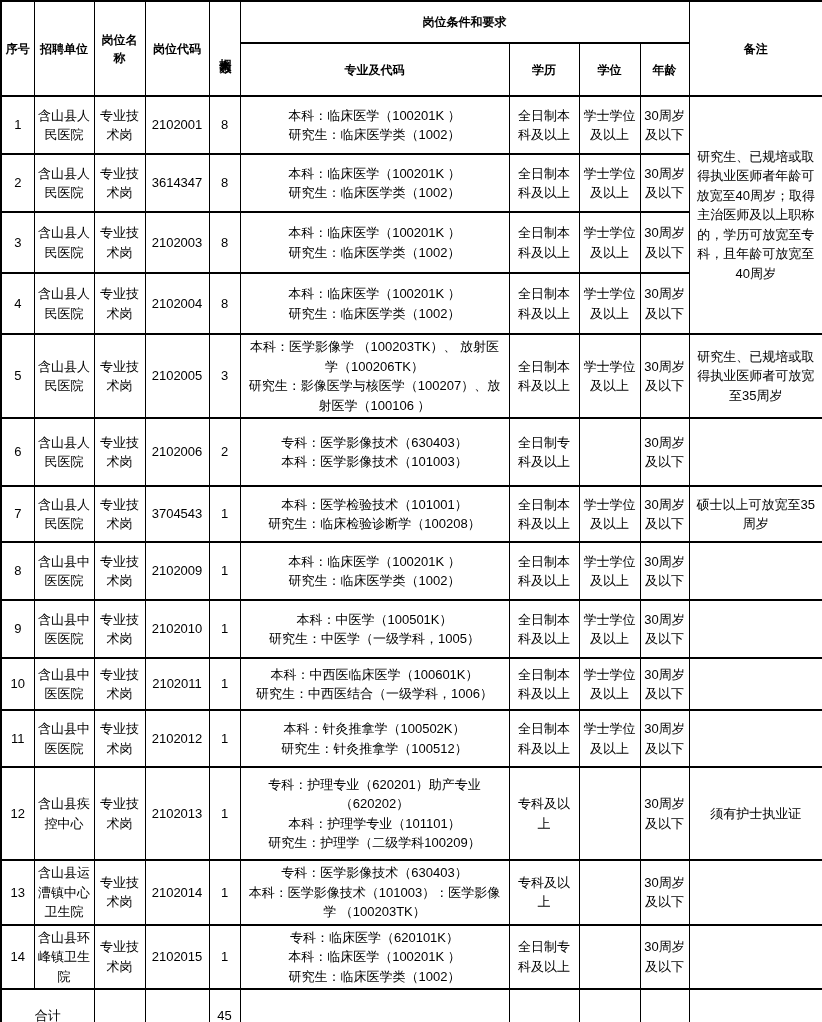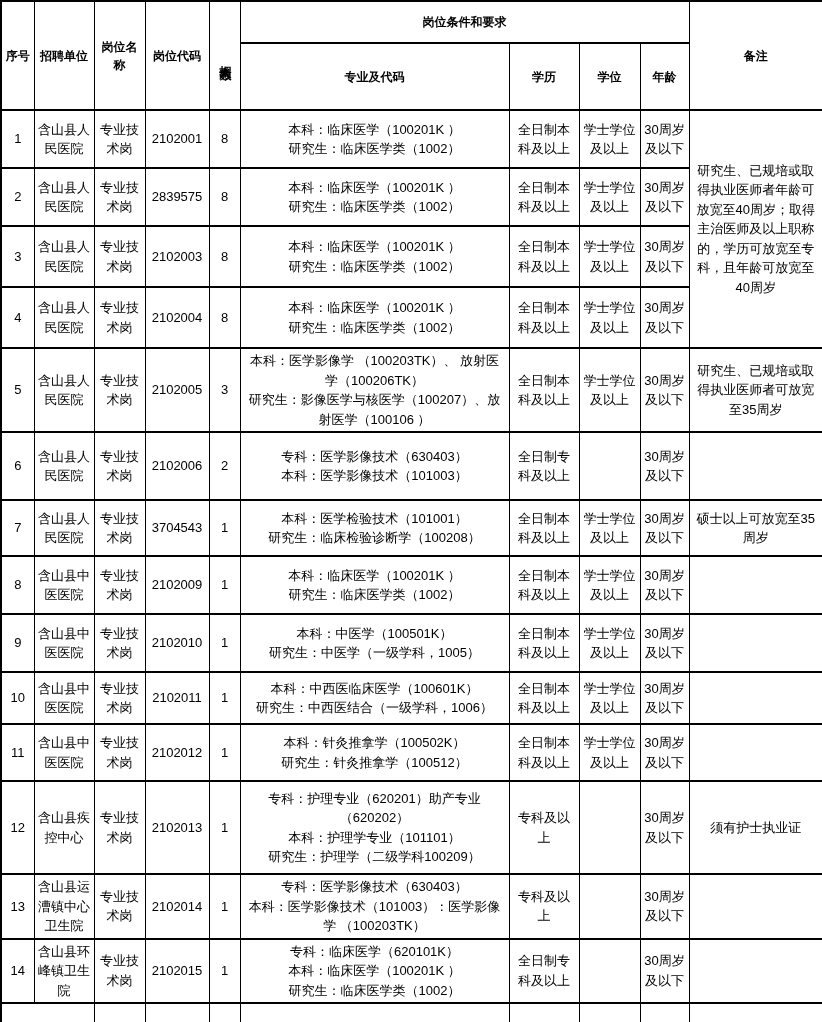--- a/index.html
+++ b/index.html
@@ -72,21 +72,21 @@
   <thead>
     <tr style="height:42px">
       <th rowspan="2">序号</th>
       <th rowspan="2">招聘单位</th>
       <th rowspan="2">岗位名称</th>
       <th rowspan="2">岗位代码</th>
       <th rowspan="2"><span class="vtext">招考人数</span></th>
       <th colspan="4">岗位条件和要求</th>
       <th rowspan="2">备注</th>
     </tr>
-    <tr style="height:67px">
+    <tr style="height:53px">
       <th>专业及代码</th>
       <th>学历</th>
       <th>学位</th>
       <th>年龄</th>
     </tr>
   </thead>
   <tbody>
     <tr style="height:58px">
       <td>1</td>
       <td>含山县人民医院</td>
@@ -97,21 +97,21 @@
 研究生：临床医学类（1002）</td>
       <td class="c-edu">全日制本科及以上</td>
       <td class="c-degree">学士学位及以上</td>
       <td class="c-age">30周岁及以下</td>
       <td class="c-remark" rowspan="4">研究生、已规培或取得执业医师者年龄可放宽至40周岁；取得主治医师及以上职称的，学历可放宽至专科，且年龄可放宽至40周岁</td>
     </tr>
     <tr style="height:58px">
       <td>2</td>
       <td>含山县人民医院</td>
       <td>专业技术岗</td>
-      <td>2839575</td>
+      <td>3614347</td>
       <td>8</td>
       <td class="c-majors">本科：临床医学（100201K ）
 研究生：临床医学类（1002）</td>
       <td class="c-edu">全日制本科及以上</td>
       <td class="c-degree">学士学位及以上</td>
       <td class="c-age">30周岁及以下</td>
     </tr>
     <tr style="height:61px">
       <td>3</td>
       <td>含山县人民医院</td>

